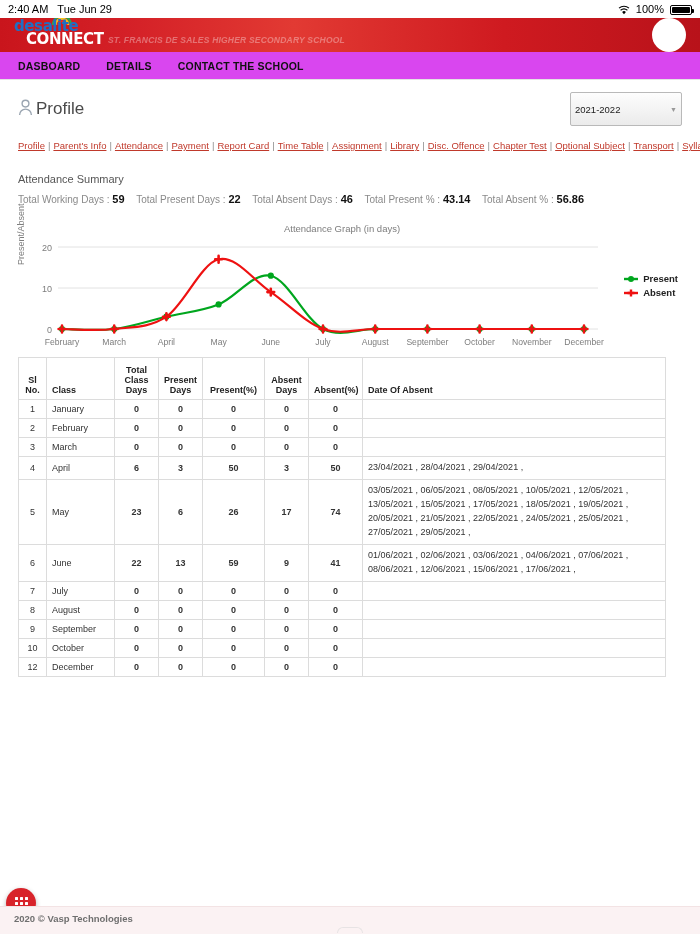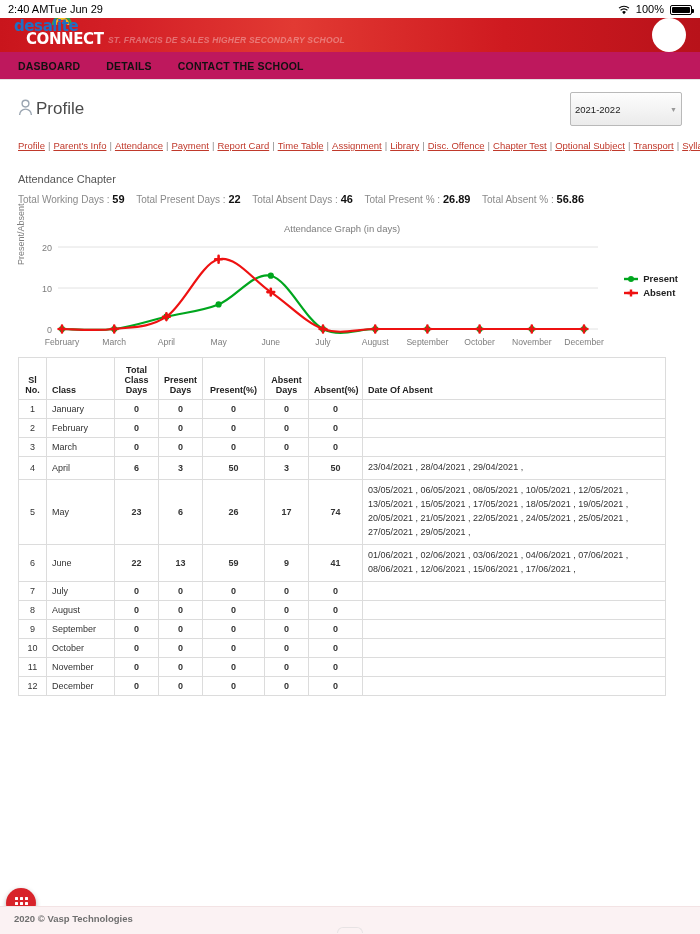--- a/index.html
+++ b/index.html
@@ -11,21 +11,21 @@
   }
   .page { position: relative; width: 700px; height: 934px; background:#fff; }
 
   
   .statusbar {
     height: 18px; width: 100%;
     display: flex; align-items: center;
     padding: 0 8px; background: #ffffff;
     font-size: 11px; color: #000;
   }
-  .sb-left { display: flex; align-items: center; }
+  .sb-left { display: flex; align-items: center; gap: 9px; }
   .sb-right { margin-left: auto; display: flex; align-items: flex-end; gap: 6px; }
   .wifi-ico { display:inline-block; width:12px; height:10px; position:relative; }
   .battery {
     width: 22px; height: 10px; border: 1px solid #000; border-radius: 2px;
     position: relative; display:inline-block;
   }
   .battery::after{ content:""; position:absolute; right:-3px; top:3px; width:2px; height:4px; background:#000; border-radius:0 1px 1px 0;}
   .battery .fill{ position:absolute; left:1px; top:1px; bottom:1px; width:18px; background:#000; border-radius:1px;}
 
   
@@ -44,21 +44,21 @@
     color: rgba(255,255,255,.34); font-style: italic;
     font-family:"Liberation Sans", sans-serif;
   }
   .avatar {
     position: absolute; right: 14px; top: 50%; transform: translateY(-50%);
     width: 34px; height: 34px; border-radius: 50%; background: #fff;
   }
 
   
   .navbar {
-    height: 28px; width: 100%; background: #be185d;
+    height: 28px; width: 100%; background: #d946ef;
     display: flex; align-items: center; gap: 0px;
     padding: 0 18px; border-bottom: 1px solid #e3e3e3;
   }
   .nav-item {
     font-size: 10.5px; font-weight: 700; color: #111;
     padding: 0 14px 0 0; margin-right: 12px; letter-spacing: .2px;
     cursor: pointer; white-space: nowrap;
   }
 
   
@@ -194,30 +194,30 @@
       <div class="year-select">
         <span>2021-2022</span>
         <span class="caret">▼</span>
       </div>
     </div>
 
     <div class="sublinks">
       <a>Profile</a><span class="sep">|</span><a>Parent's Info</a><span class="sep">|</span><a>Attendance</a><span class="sep">|</span><a>Payment</a><span class="sep">|</span><a>Report Card</a><span class="sep">|</span><a>Time Table</a><span class="sep">|</span><a>Assignment</a><span class="sep">|</span><a>Library</a><span class="sep">|</span><a>Disc. Offence</a><span class="sep">|</span><a>Chapter Test</a><span class="sep">|</span><a>Optional Subject</a><span class="sep">|</span><a>Transport</a><span class="sep">|</span><a>Syllabus</a>
     </div>
 
-    <div class="section-title">Attendance Chapter</div>
+    <div class="section-title">Attendance Summary</div>
     <div class="summary">
       <span>Total Working Days :</span>
       <b>59</b><span class="gap"></span>
       <span>Total Present Days :</span>
       <b>22</b><span class="gap"></span>
       <span>Total Absent Days :</span>
       <b>46</b><span class="gap"></span>
       <span>Total Present % :</span>
-      <b>26.89</b><span class="gap"></span>
+      <b>43.14</b><span class="gap"></span>
       <span>Total Absent % :</span>
       <b>56.86</b>
     </div>
 
     <div class="chart-wrap">
       <div class="chart-title">Attendance Graph (in days)</div>
       <div class="ylabel">Present/Absent</div>
       <svg class="chart-svg" id="chart-svg" width="664" height="128">
           <line x1="40" y1="108" x2="580" y2="108" stroke="#e2e2e2" stroke-width="1"></line>
           <text x="34" y="111.5" text-anchor="end" font-size="9" fill="#7d7d7d" font-family="&quot;Liberation Sans&quot;, sans-serif">0</text>
@@ -410,30 +410,20 @@
             <td class="slno c">10</td>
             <td class="month">October</td>
             <td class="blue c">0</td>
             <td class="green c">0</td>
             <td class="green c">0</td>
             <td class="red c">0</td>
             <td class="red c">0</td>
             <td class="dates"></td>
           </tr>
           <tr>
-            <td class="slno c">11</td>
-            <td class="month">November</td>
-            <td class="blue c">0</td>
-            <td class="green c">0</td>
-            <td class="green c">0</td>
-            <td class="red c">0</td>
-            <td class="red c">0</td>
-            <td class="dates"></td>
-          </tr>
-          <tr>
             <td class="slno c">12</td>
             <td class="month">December</td>
             <td class="blue c">0</td>
             <td class="green c">0</td>
             <td class="green c">0</td>
             <td class="red c">0</td>
             <td class="red c">0</td>
             <td class="dates"></td>
           </tr>
         </tbody>

